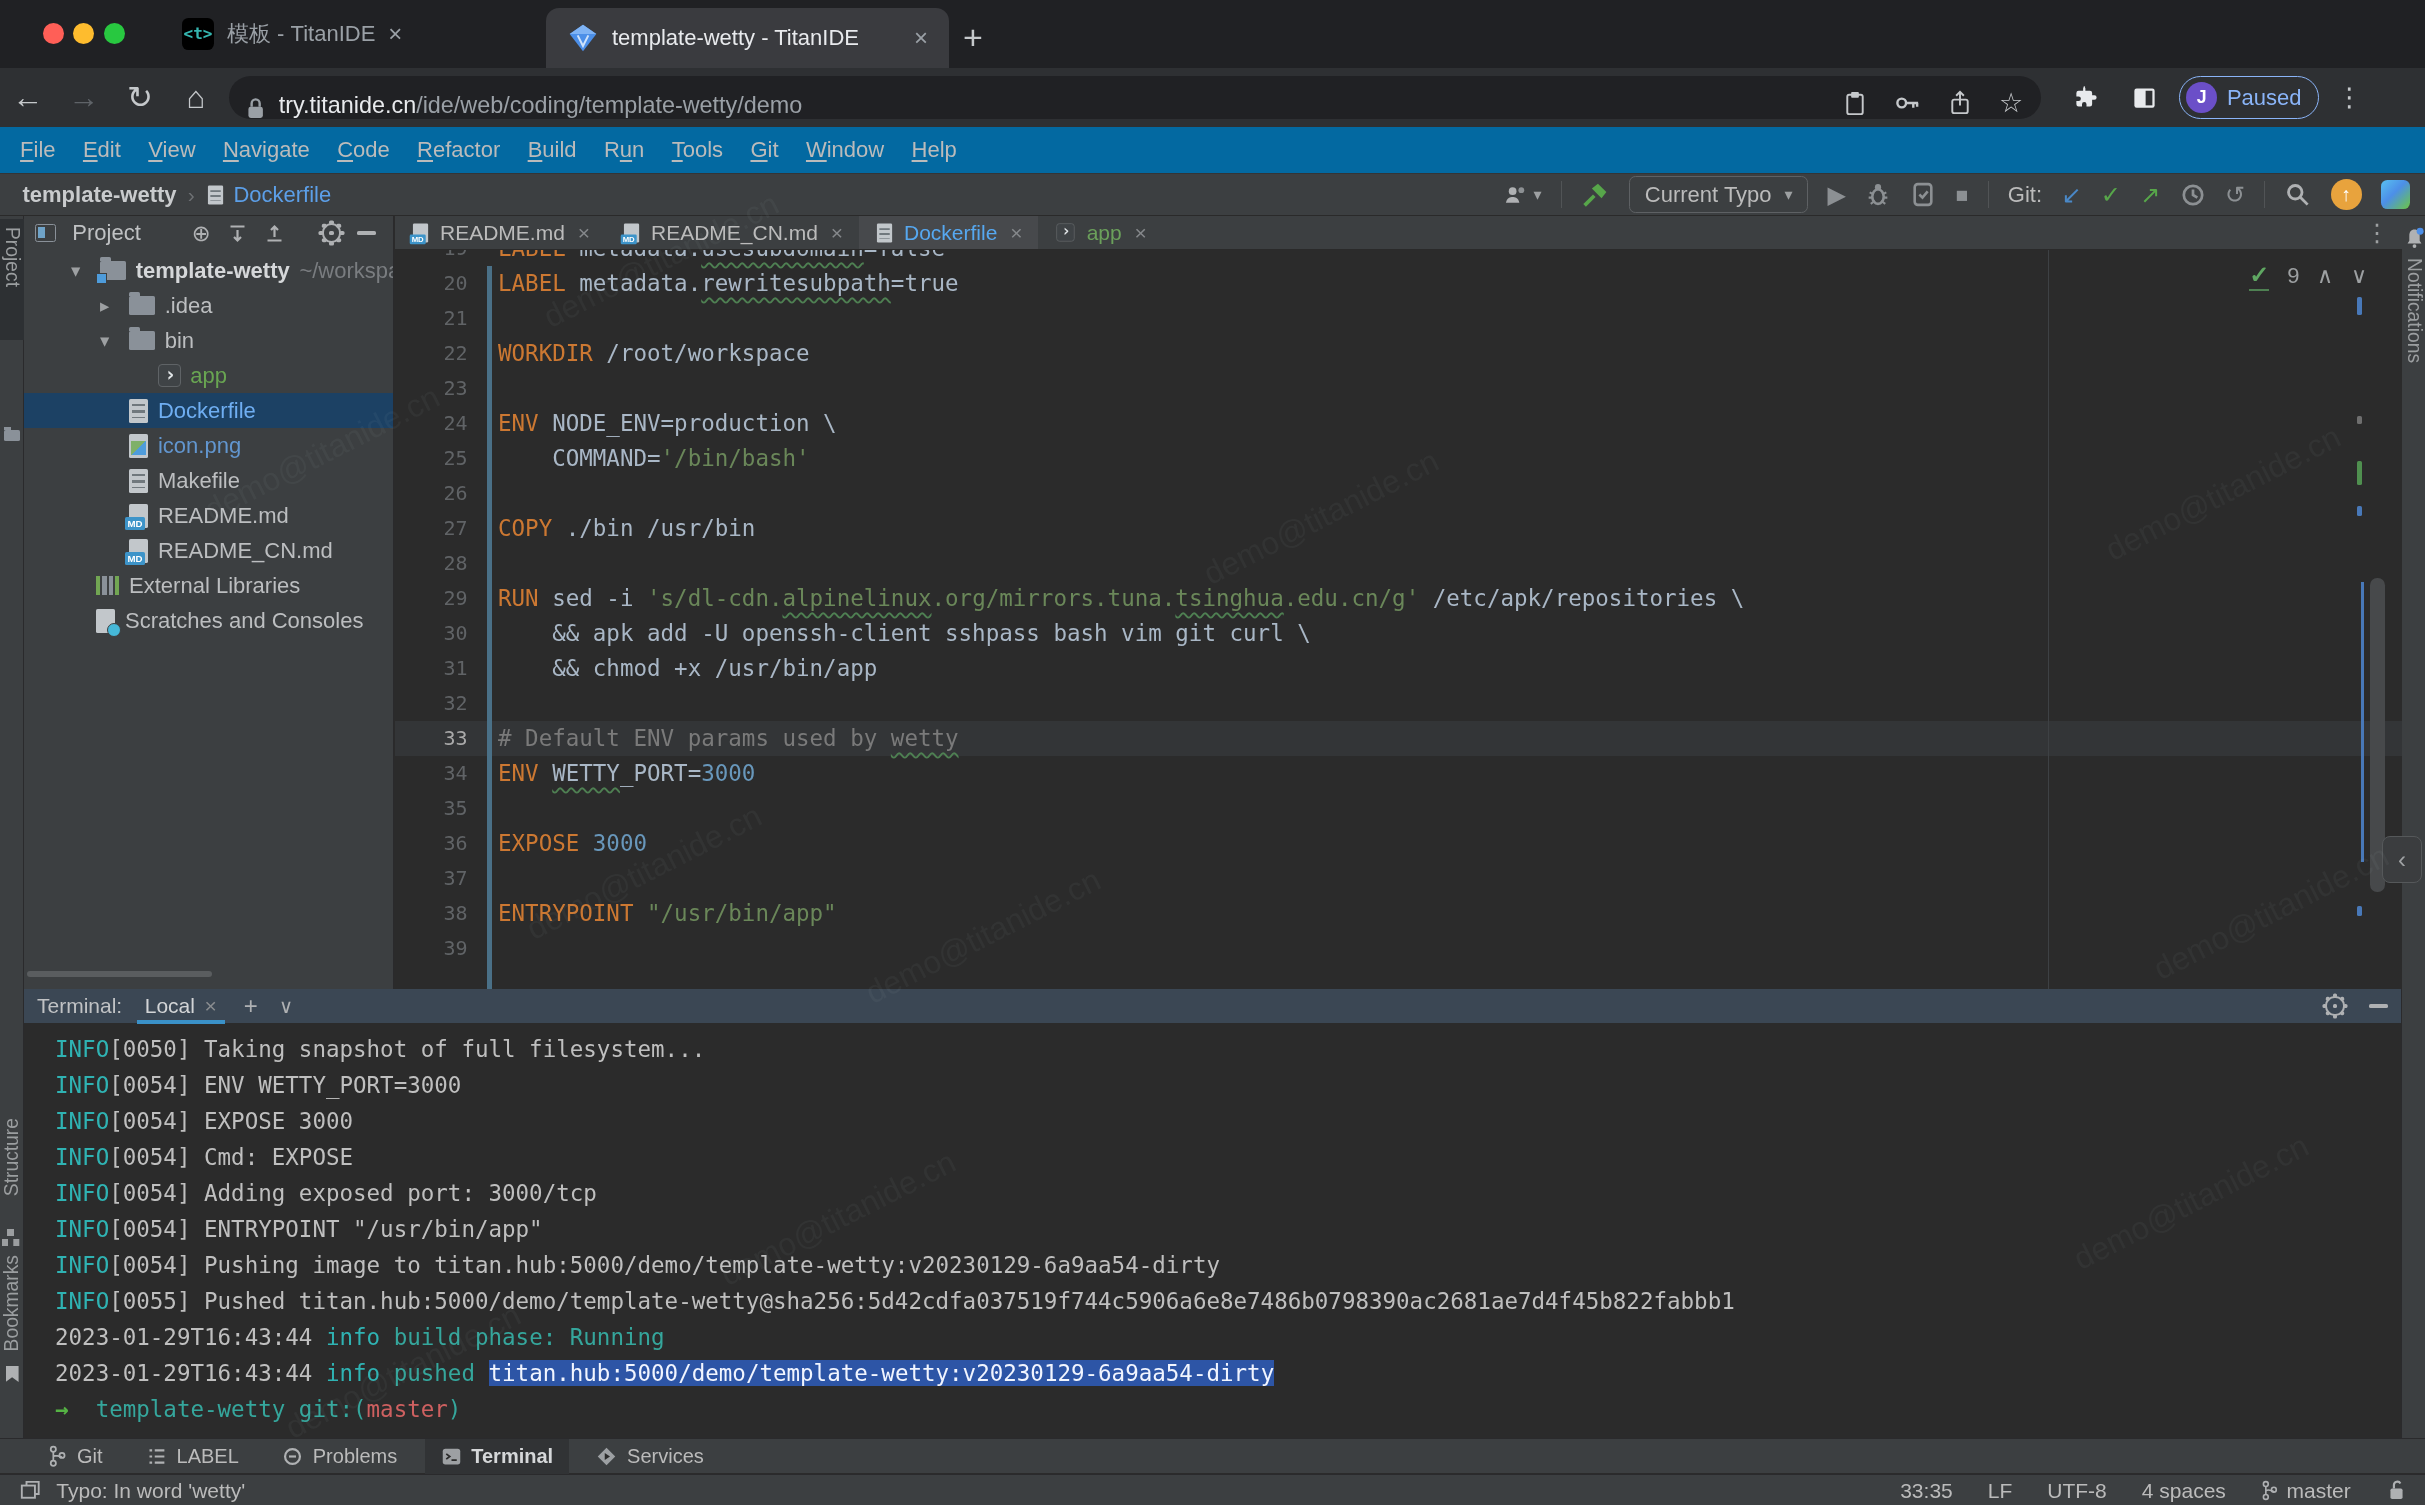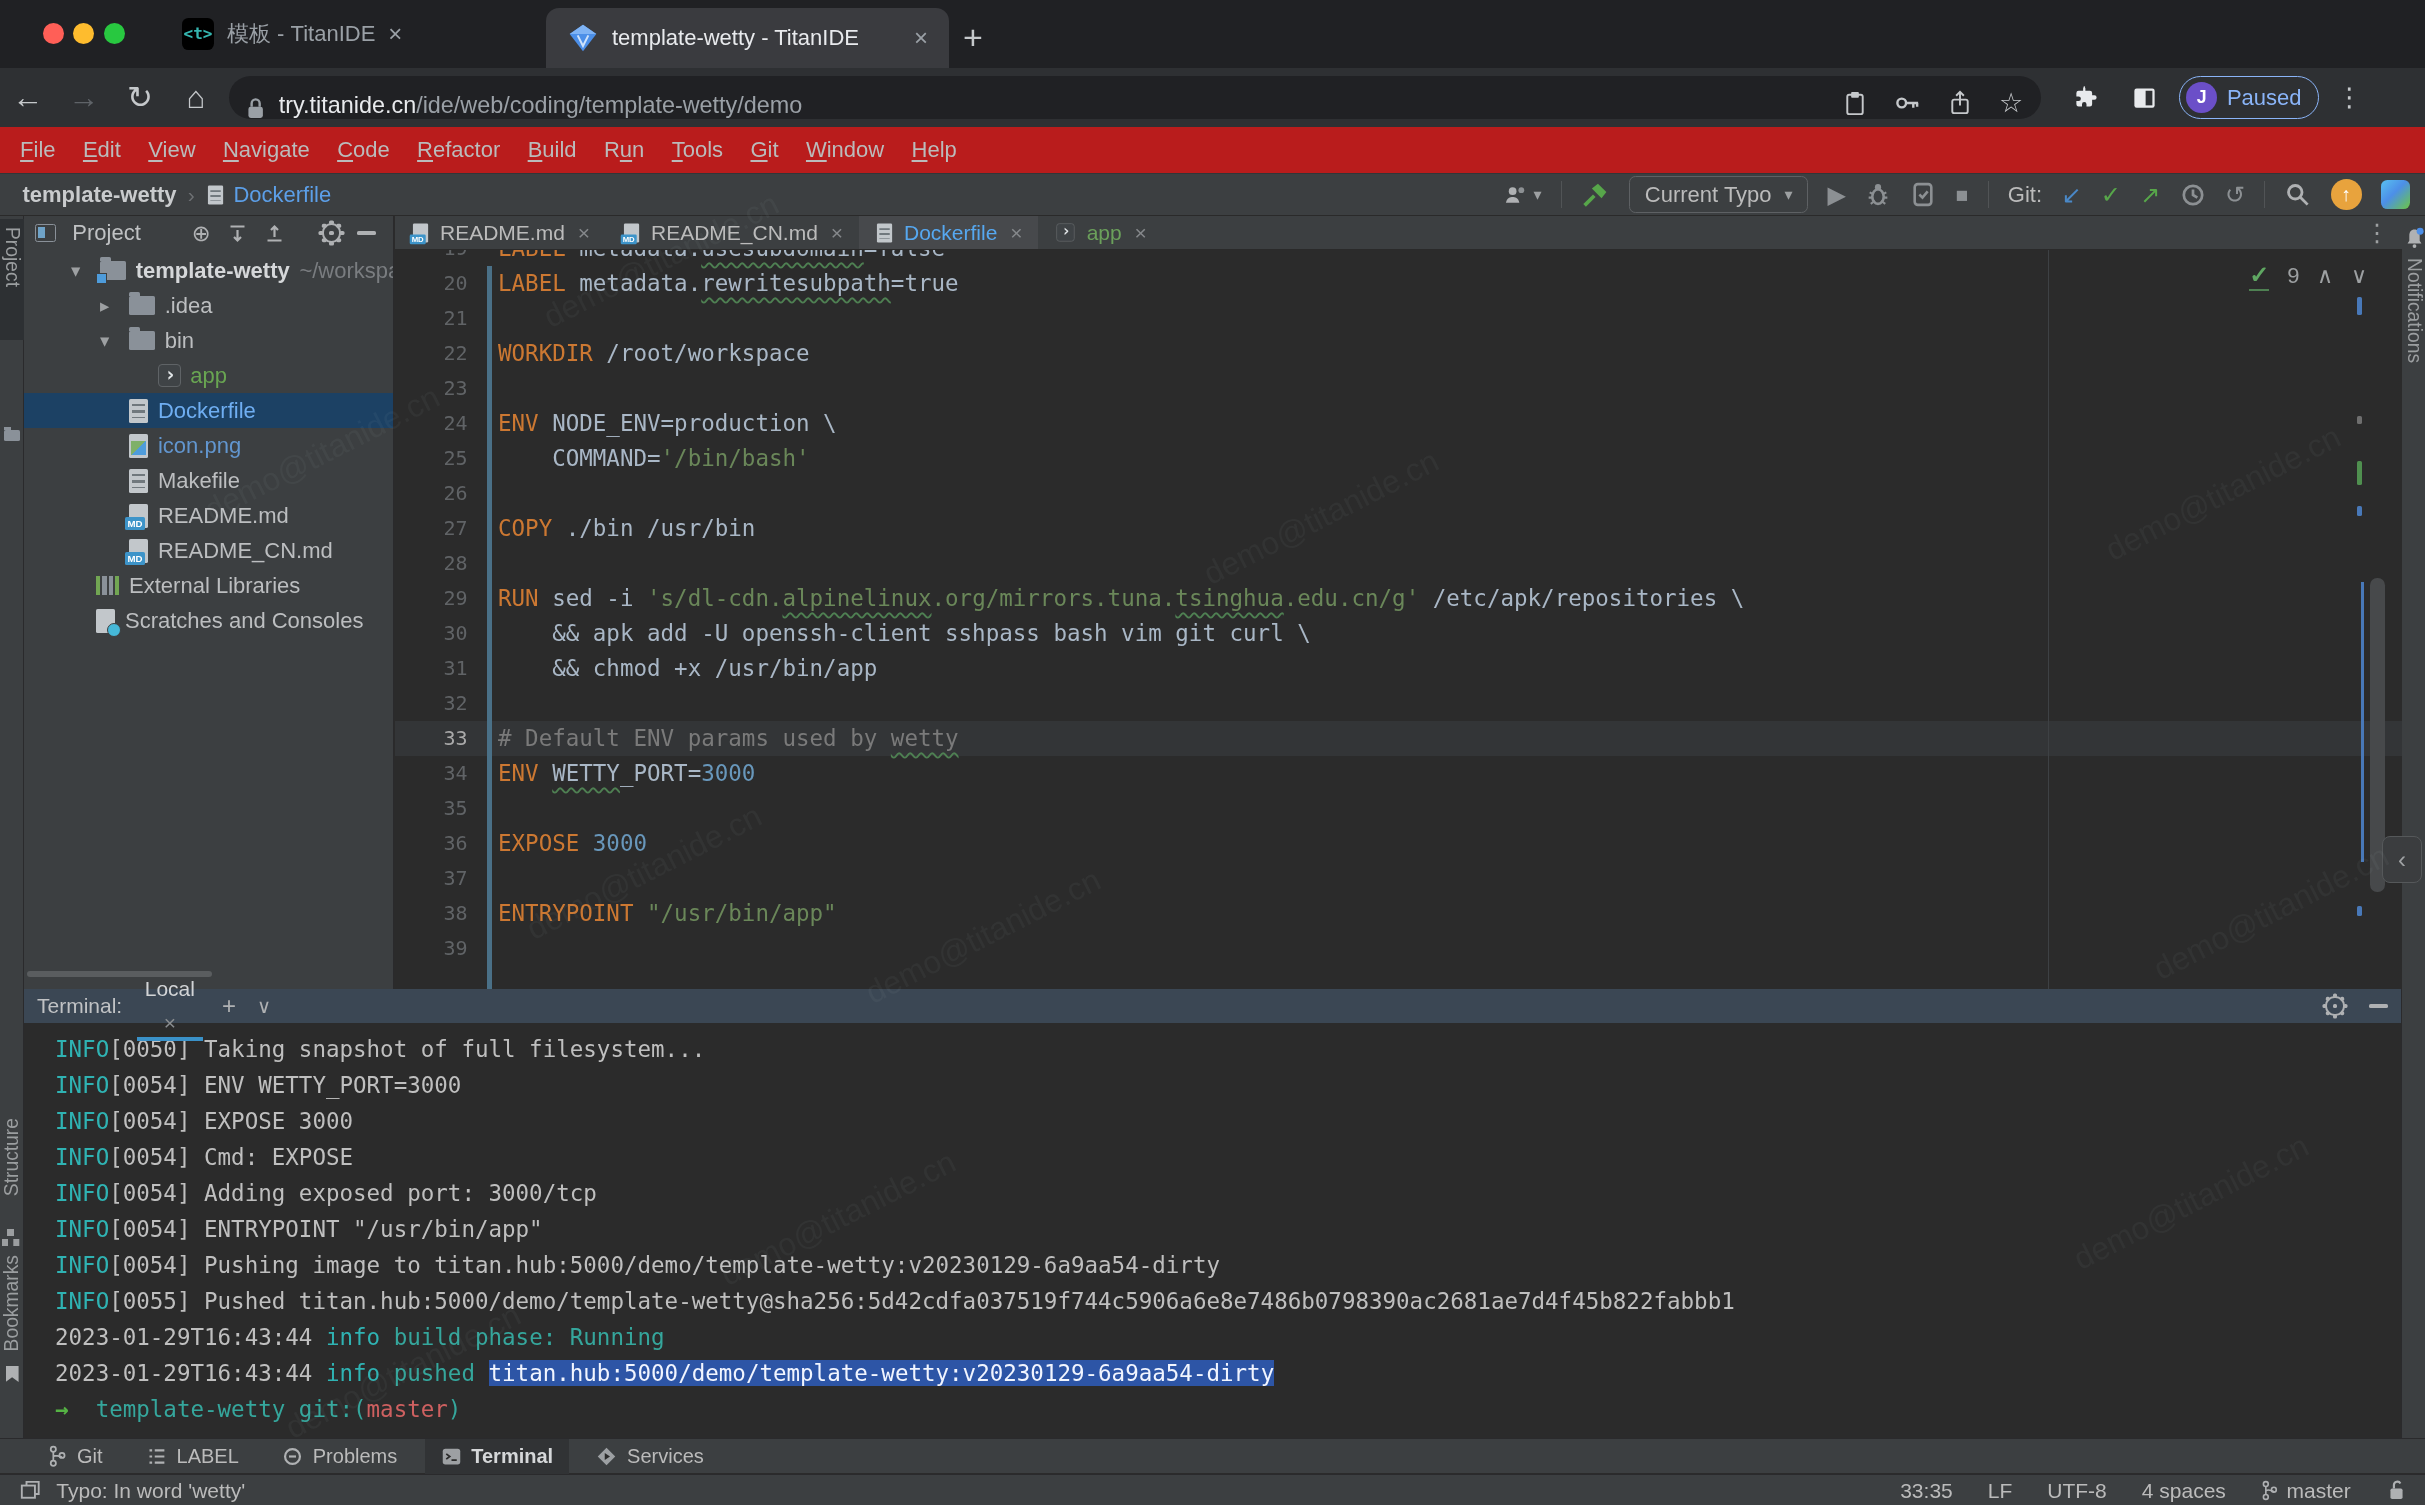--- a/index.html
+++ b/index.html
@@ -25,21 +25,21 @@
   #urlpill { width:1812px; height:43px; margin-left:4.8px; background:#202124; border-radius:22px;
              display:flex; align-items:flex-end; padding:0 17.7px; font-size:23.4px; }
   #urlhost { color:#E8EAED; } #urlpath { color:#9AA0A6; }
   .pillicons { margin-left:auto; display:flex; align-items:center; gap:27px; }
   #pausedpill { display:flex; align-items:center; gap:9.7px; border:1.6px solid #8AB4F8; border-radius:22.5px;
                 padding:4.8px 16px 4.8px 6.4px; color:#8AB4F8; font-size:22px; margin-left:21px; }
   #avatarj { width:31px; height:31px; border-radius:50%; background:#6B4FC8; color:#fff;
              font:bold 17.7px/31px "Liberation Sans",sans-serif; text-align:center; }
 
   
-  #menubar { left:0; top:127px; width:2426px; height:47px; background:#b91c1c; display:flex; align-items:center;
+  #menubar { left:0; top:127px; width:2426px; height:47px; background:#0369a1; display:flex; align-items:center;
              padding-left:6.4px; font-size:22px; color:#BBBBBB; border-bottom:0.8px solid #333537; }
   .menu-item { padding:0 13.7px; }
   .mn-u { text-decoration:underline; text-underline-offset:3.2px; }
   #crumbbar { left:0; top:174px; width:2426px; height:42px; background:#3C3F41; display:flex; align-items:center;
               padding:0 16px 0 22.5px; border-bottom:0.8px solid #2A2A2A; font-size:22px; }
   #crumb-proj { font-weight:bold; color:#C9CBCD; }
   .crumb-sep { color:#6E7174; margin:0 11.3px; font-size:21px; }
   #crumb-file { color:#5C9FE8; margin-left:8px; }
   #ride { margin-left:auto; display:flex; align-items:center; gap:19.3px; }
   .tsep { width:0.8px; height:27px; background:#515456; }
@@ -132,21 +132,21 @@
   #ewidget { right:35px; top:45px; display:flex; align-items:center; gap:17.7px; font-size:22px; color:#9DA0A2; }
   #ewidget .chk { color:#5FA762; font-size:24px; font-weight:bold; border-bottom:2.4px solid #4E8052; }
   .tick { left:1962px; width:4.8px; border-radius:1.6px; }
   #escrollbar { left:1975px; top:362px; width:14.5px; height:314px; background:#47494B; border-radius:7.2px; }
   #collapse-btn { left:2382px; top:836px; width:40px; height:47px; background:#3B3D3F; border:0.8px solid #55585A;
       border-radius:8px; color:#9FA2A4; font-size:24px; text-align:center; line-height:45px; }
 
   
   #tpanel { left:24px; top:989px; width:2377px; height:449px; background:#2B2B2B; }
   #thead { height:34px; background:#3B4754; display:flex; align-items:center; padding:0 13px; font-size:21px; color:#C0C2C4; }
-  #ttab { position:relative; margin-left:22.5px; color:#D2D4D6; display:flex; gap:9.7px; align-items:center;flex-direction:column; }
+  #ttab { position:relative; margin-left:22.5px; color:#D2D4D6; display:flex; gap:9.7px; align-items:center; }
   #ttab::after { content:""; position:absolute; left:-8px; right:-8px; bottom:-6.4px; height:4px; background:#3A91C8; }
   #ttab .cl { color:#8A8D90; }
   #thead .plus { margin-left:27px; font-size:24px; color:#AFB1B3; }
   #thead .dd { margin-left:21px; font-size:19.3px; color:#AFB1B3; }
   #thead-right { margin-left:auto; display:flex; align-items:center; gap:24px; }
   #tbody { padding:8px 0 0 31px; }
   .trow-t { white-space:pre; font:22.5px/36px "DejaVu Sans Mono",monospace; }
   .ts-i { color:#2FB3B3; } .ts-p { color:#BFBFBF; } .ts-t { color:#35A69C; }
   .ts-hl { background:#2D55A6; color:#F1F5FF; } .ts-g { color:#55B344; font-weight:bold; } .ts-r { color:#CE6060; }
 

